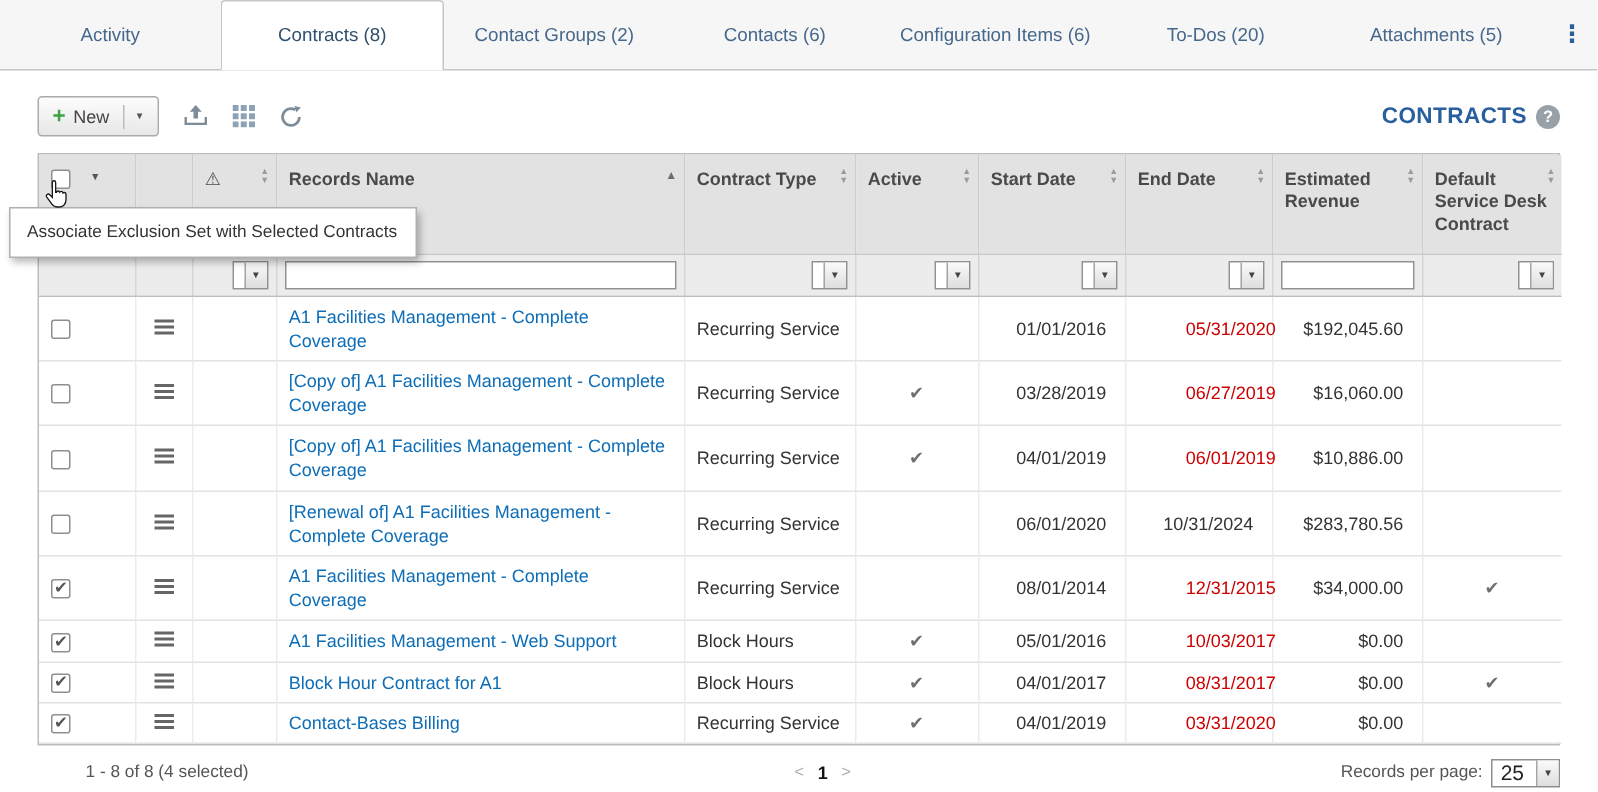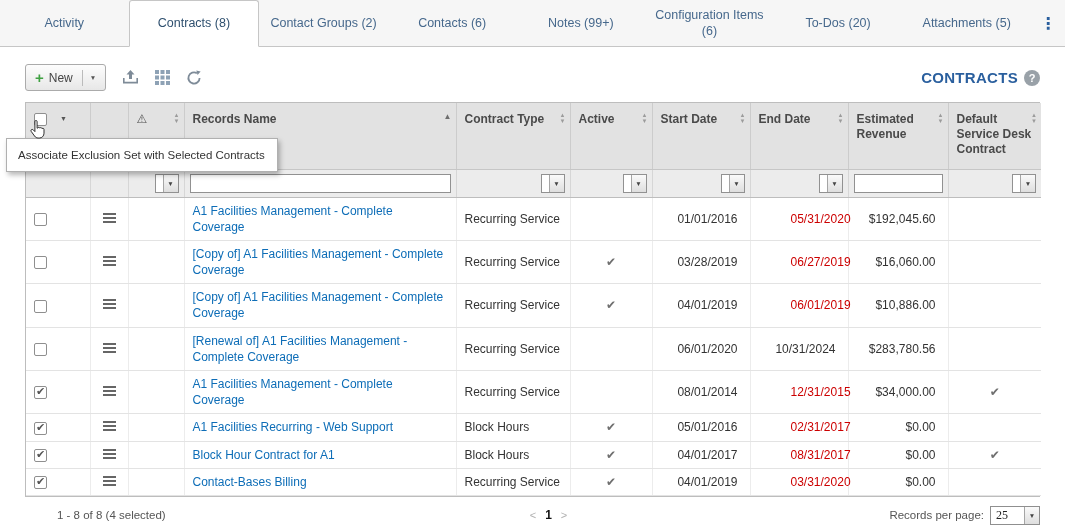--- a/index.html
+++ b/index.html
@@ -83,31 +83,30 @@
     box-shadow: 2px 3px 5px rgba(0,0,0,.28); z-index: 5; min-width: 272px; }
   .popup-item { padding: 10px 11px; font-size: 11.5px; color: #333; cursor: pointer; white-space: nowrap; }
   .cursor { position: absolute; left: 30px; top: 18px; z-index: 6; pointer-events: none; }
   
   .footer { display: flex; align-items: center; padding: 9px 25px 0; font-size: 11.5px; color: #555; position: relative; margin-left: 32px; }
   .pager { position: absolute; left: 50%; transform: translateX(-50%); display: flex; gap: 9px; align-items: center; }
   .pg-prev, .pg-next { color: #b0b0b0; font-size: 11px; cursor: pointer; }
   .pg-current { color: #111; font-weight: bold; font-size: 12px; cursor: default; }
   .rpp { margin-left: auto; display: flex; align-items: center; gap: 6px; }
   .rpp-select { display: flex; align-items: center; border: 1px solid #8f8f8f; background: #fff; height: 19px; cursor: pointer; }
-  .rpp-value { padding: 0 16px 0 5px; font-size: 12px; color: #222; font-family: Liberation Serif, serif; }
+  .rpp-value { padding: 0 8px 0 5px; font-size: 14px; color: #222; }
 </style>
 </head>
 <body>
 
 <div class="tabbar">
   <div class="tab">Activity</div>
   <div class="tab active">Contracts (8)</div>
   <div class="tab">Contact Groups (2)</div>
   <div class="tab">Contacts (6)</div>
-  <div class="tab">Notes (99+)</div>
   <div class="tab">Configuration Items (6)</div>
   <div class="tab">To-Dos (20)</div>
   <div class="tab">Attachments (5)</div>
   <div class="kebab">⋮</div>
 </div>
 
 <div class="toolbar">
   <button class="btn-new">
     <span class="plus">+</span>
     <span>New</span>
@@ -372,26 +371,26 @@
 
   <tr>
     <td class="c-check">
       <input type="checkbox" class="cb" checked="" style="">
     </td>
     <td class="c-menu">
       <span class="list-icon"></span>
     </td>
     <td class="c-warn"></td>
     <td class="c-name">
-      <a href="#" class="contract-link">A1 Facilities Recurring - Web Support</a>
+      <a href="#" class="contract-link">A1 Facilities Management - Web Support</a>
     </td>
     <td class="c-type">Block Hours</td>
     <td class="c-active">✔</td>
     <td class="c-start">05/01/2016</td>
-    <td class="c-end expired">02/31/2017</td>
+    <td class="c-end expired">10/03/2017</td>
     <td class="c-rev">$0.00</td>
     <td class="c-sd"></td>
   </tr>
 
   <tr>
     <td class="c-check">
       <input type="checkbox" class="cb" checked="" style="">
     </td>
     <td class="c-menu">
       <span class="list-icon"></span>

